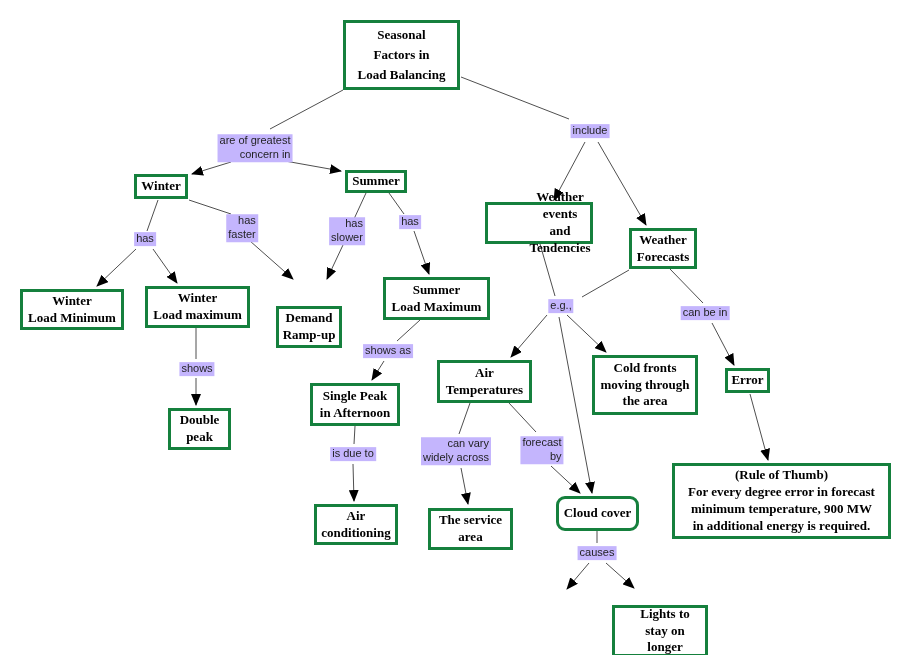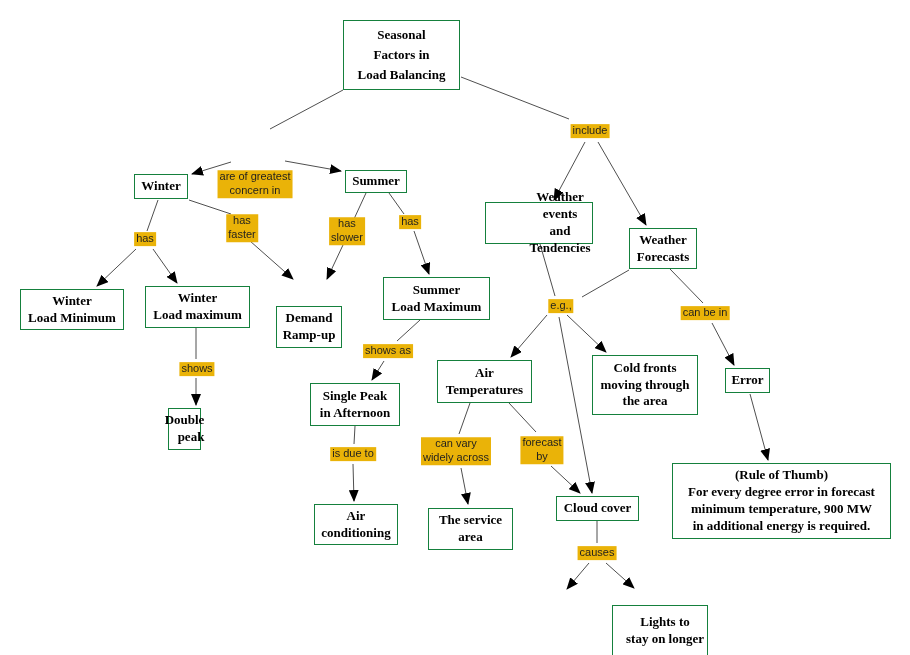--- a/index.html
+++ b/index.html
@@ -7,43 +7,43 @@
     position:relative;
     width:910px;height:655px;
     background:#ffffff;
     overflow:hidden;
     font-family:"Liberation Sans",sans-serif;
   }
   #edges{position:absolute;left:0;top:0;width:910px;height:655px;}
   .node{
     position:absolute;
     box-sizing:border-box;
-    border:1px solid #15803d;
+    border:3px solid #15803d;
     background:#ffffff;
     display:flex;align-items:center;justify-content:center;
     text-align:center;
     font-family:"Liberation Serif",serif;
     font-weight:bold;
     font-size:13px;
     line-height:1.3;
     color:#000000;
     white-space:pre-line;
     padding:1px 2px;
   }
   .node.lh-tall{line-height:1.55;}
   .link-label{
     position:absolute;
     transform:translate(-50%,-50%);
     font-family:"Liberation Sans",sans-serif;
     font-size:11px;
     line-height:1.25;
     color:#1f1f1f;
-    text-align:center;
+    text-align:right;
     white-space:pre-line;
-    background:#eab308;
+    background:#c4b5fd;
     padding:0 2px;
   }
 </style>
 </head>
 <body>
 
 <div id="stage">
     <svg id="edges" width="910" height="655" viewBox="0 0 910 655">
       <defs>
         <marker id="ah" viewBox="0 0 12 10" refX="11" refY="5" markerWidth="12" markerHeight="10" orient="auto" markerUnits="userSpaceOnUse">
@@ -80,21 +80,21 @@
       <line x1="461" y1="468" x2="468" y2="504" stroke="#4f4f4f" stroke-width="1" marker-end="url(#ah)"></line>
       <line x1="509" y1="403" x2="536" y2="432" stroke="#4f4f4f" stroke-width="1"></line>
       <line x1="551" y1="466" x2="580" y2="493" stroke="#4f4f4f" stroke-width="1" marker-end="url(#ah)"></line>
       <line x1="670" y1="269" x2="703" y2="303" stroke="#4f4f4f" stroke-width="1"></line>
       <line x1="712" y1="323" x2="734" y2="365" stroke="#4f4f4f" stroke-width="1" marker-end="url(#ah)"></line>
       <line x1="750" y1="394" x2="768" y2="460" stroke="#4f4f4f" stroke-width="1" marker-end="url(#ah)"></line>
       <line x1="597" y1="521" x2="597" y2="543" stroke="#4f4f4f" stroke-width="1"></line>
       <line x1="589" y1="563" x2="567" y2="589" stroke="#4f4f4f" stroke-width="1" marker-end="url(#ah)"></line>
       <line x1="606" y1="563" x2="634" y2="588" stroke="#4f4f4f" stroke-width="1" marker-end="url(#ah)"></line>
     </svg>
-    <div class="link-label" style="left: 255px; top: 148px; margin-top: 36px;">are of greatest
+    <div class="link-label" style="left: 255px; top: 148px;">are of greatest
 concern in</div>
     <div class="link-label" style="left: 590px; top: 131px;">include</div>
     <div class="link-label" style="left: 145px; top: 239px;">has</div>
     <div class="link-label" style="left: 242px; top: 228px;">has
 faster</div>
     <div class="link-label" style="left: 347px; top: 231px;">has
 slower</div>
     <div class="link-label" style="left: 410px; top: 222px;">has</div>
     <div class="link-label" style="left: 197px; top: 369px;">shows</div>
     <div class="link-label" style="left: 388px; top: 351px;">shows as</div>
@@ -116,34 +116,34 @@
     <div class="node" style="left: 629px; top: 228px; width: 68px; height: 41px;">Weather
 Forecasts</div>
     <div class="node" style="left: 20px; top: 289px; width: 104px; height: 41px;">Winter
 Load Minimum</div>
     <div class="node" style="left: 145px; top: 286px; width: 105px; height: 42px;">Winter
 Load maximum</div>
     <div class="node" style="left: 276px; top: 282px; width: 66px; height: 42px; margin-top: 24px;">Demand
 Ramp-up</div>
     <div class="node" style="left: 383px; top: 277px; width: 107px; height: 43px;">Summer
 Load Maximum</div>
-    <div class="node" style="left: 168px; top: 408px; width: 33px; height: 42px; text-align: right;">Double
+    <div class="node" style="left: 168px; top: 408px; width: 63px; height: 42px;">Double
 peak</div>
     <div class="node" style="left: 310px; top: 383px; width: 90px; height: 43px;">Single Peak
 in Afternoon</div>
     <div class="node" style="left: 314px; top: 504px; width: 84px; height: 41px;">Air
 conditioning</div>
     <div class="node" style="left: 437px; top: 360px; width: 95px; height: 43px;">Air
 Temperatures</div>
     <div class="node" style="left: 428px; top: 508px; width: 85px; height: 42px;">The service
 area</div>
     <div class="node" style="left: 592px; top: 355px; width: 106px; height: 60px;">Cold fronts
 moving through
 the area</div>
-    <div class="node" style="left: 556px; top: 496px; width: 83px; height: 25px;">Cloud cover</div>
+    <div class="node" style="left: 556px; top: 496px; width: 83px; height: 35px; border-radius: 9px;">Cloud cover</div>
     <div class="node" style="left: 612px; top: 605px; width: 96px; height: 52px; padding-left: 12px;">Lights to
 stay on longer</div>
     <div class="node" style="left: 725px; top: 368px; width: 45px; height: 25px;">Error</div>
     <div class="node" style="left: 672px; top: 463px; width: 219px; height: 76px;">(Rule of Thumb)
 For every degree error in forecast
 minimum temperature, 900 MW
 in additional energy is required.</div>
   </div>
 
 </body></html>

